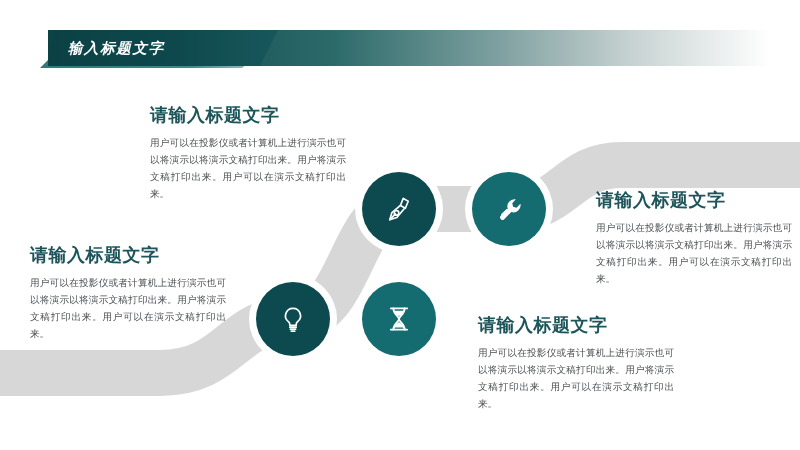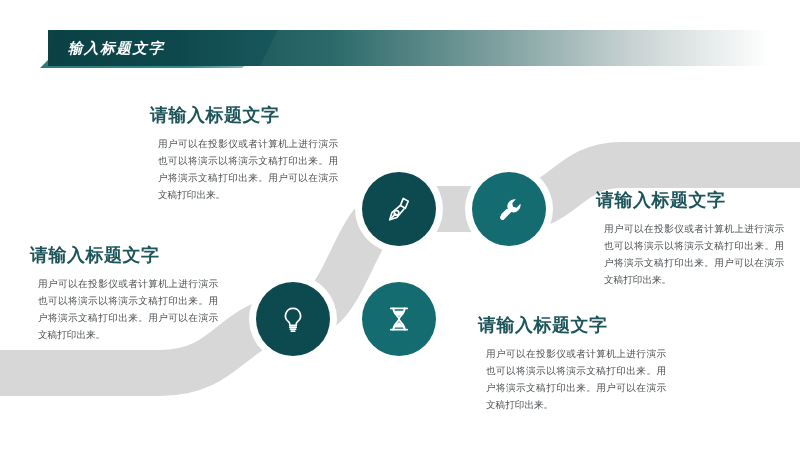--- a/index.html
+++ b/index.html
@@ -116,21 +116,21 @@
     font-weight: bold;
     letter-spacing: 0.5px;
     margin: 0 0 7px 0;
     white-space: nowrap;
     font-family: "Liberation Serif", "DejaVu Serif", serif;
   }
   .block-body {
     color: #4a4f52;
     font-size: 9.6px;
     line-height: 1.78;
-    margin: 8px;
+    margin: 0;
     text-align: justify;
     font-family: "Liberation Serif", "DejaVu Serif", serif;
   }
 
   .block-1 { left: 150px; top: 103px; width: 196px; }
   .block-2 { left: 596px; top: 188px; width: 196px; }
   .block-3 { left: 30px;  top: 243px; width: 196px; }
   .block-4 { left: 478px; top: 313px; width: 196px; }
 </style>
 </head>

